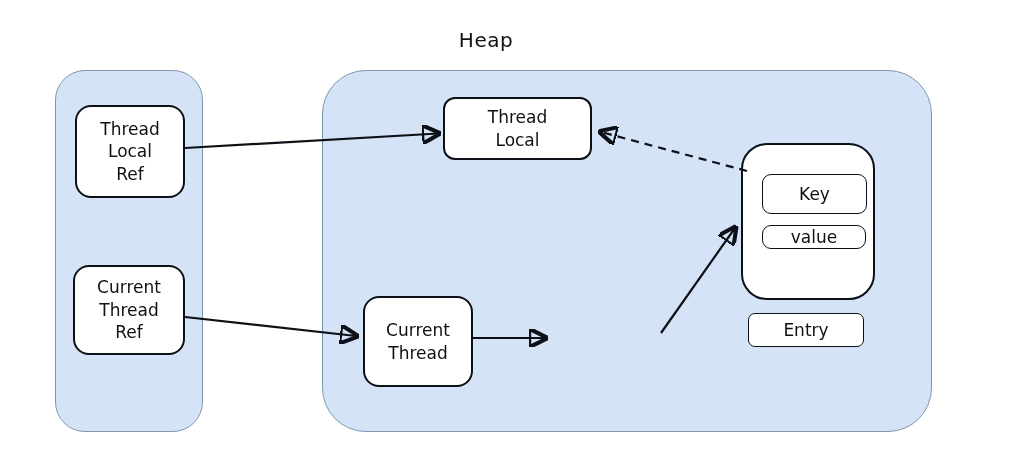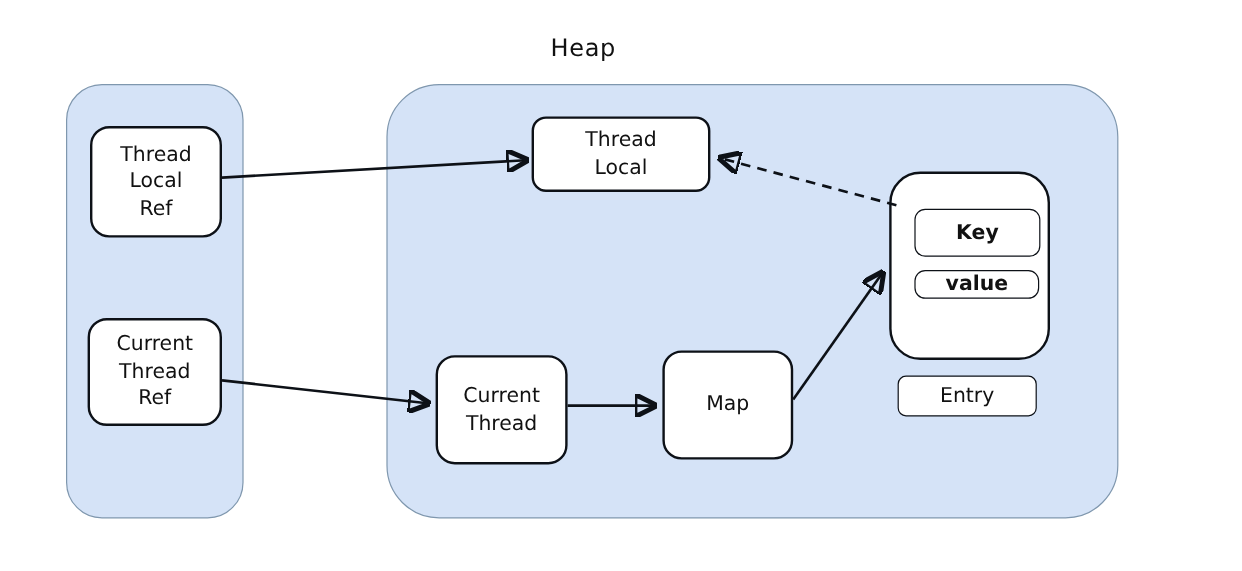--- a/index.html
+++ b/index.html
@@ -57,21 +57,21 @@
     line-height: 1.32;
     white-space: pre-line;
     z-index: 2;
     color: var(--text, #111111);
   }
   #node-thread-local-ref   { left: 75px;  top: 105px; width: 110px; height: 93px;  border-radius: 16px; }
   #node-current-thread-ref { left: 73px;  top: 265px; width: 112px; height: 90px;  border-radius: 16px; }
   #node-thread-local       { left: 443px; top: 97px;  width: 149px; height: 63px;  border-radius: 12px; }
   #node-current-thread     { left: 363px; top: 296px; width: 110px; height: 91px;  border-radius: 16px; }
   #node-map                { left: 552px; top: 292px; width: 109px; height: 91px;  border-radius: 16px; }
-  #node-entry-container    { left: 741px; top: 143px; width: 134px; height: 157px; border-radius: 26px; font-weight: bold; }
+  #node-entry-container    { left: 741px; top: 143px; width: 134px; height: 157px; border-radius: 26px; }
   #node-key   { position: absolute; left: 19px; top: 29px; width: 105px; height: 40px; border-radius: 9px; border-width: 1.6px; }
   #node-value { position: absolute; left: 19px; top: 80px; width: 104px; height: 24px; border-radius: 9px; border-width: 1.6px; }
   .inner-node {
     background: var(--node-fill, #ffffff);
     border: 1.6px solid var(--node-border, #0d1117);
     box-sizing: border-box;
     display: flex;
     align-items: center;
     justify-content: center;
     font-size: 17px;
@@ -109,21 +109,20 @@
   <div class="node" id="node-current-thread-ref">Current
 Thread
 Ref</div>
 
   <div class="node" id="node-thread-local">Thread
 Local</div>
 
   <div class="node" id="node-current-thread">Current
 Thread</div>
 
-  <div class="node" id="node-map">Map</div>
 
   <div class="node" id="node-entry-container">
     <div class="inner-node" id="node-key">Key</div>
     <div class="inner-node" id="node-value">value</div>
   </div>
 
   <div class="node" id="node-entry-label">Entry</div>
 
   <svg id="arrow-layer" viewBox="0 0 1035 476" xmlns="http://www.w3.org/2000/svg">
     <defs>

